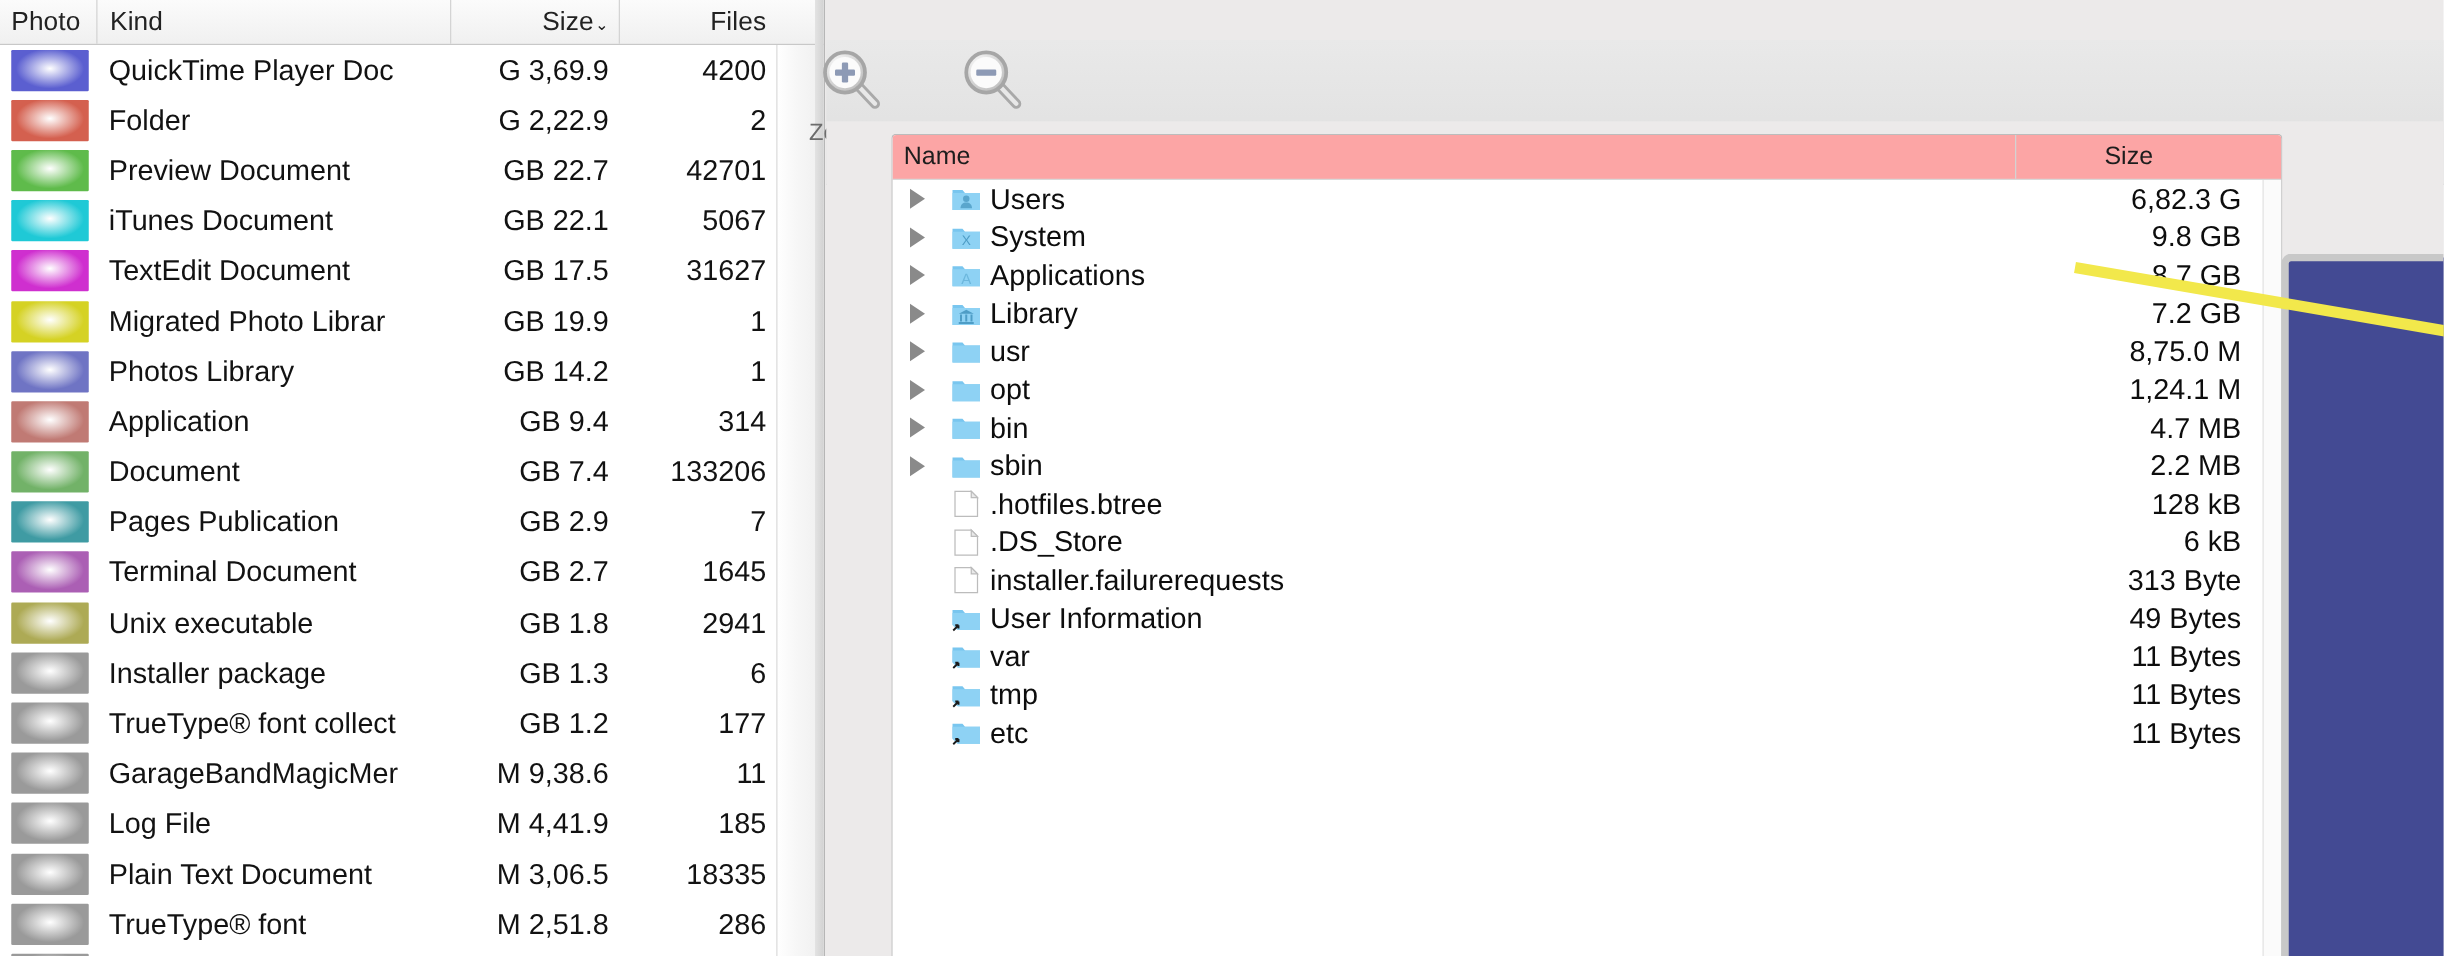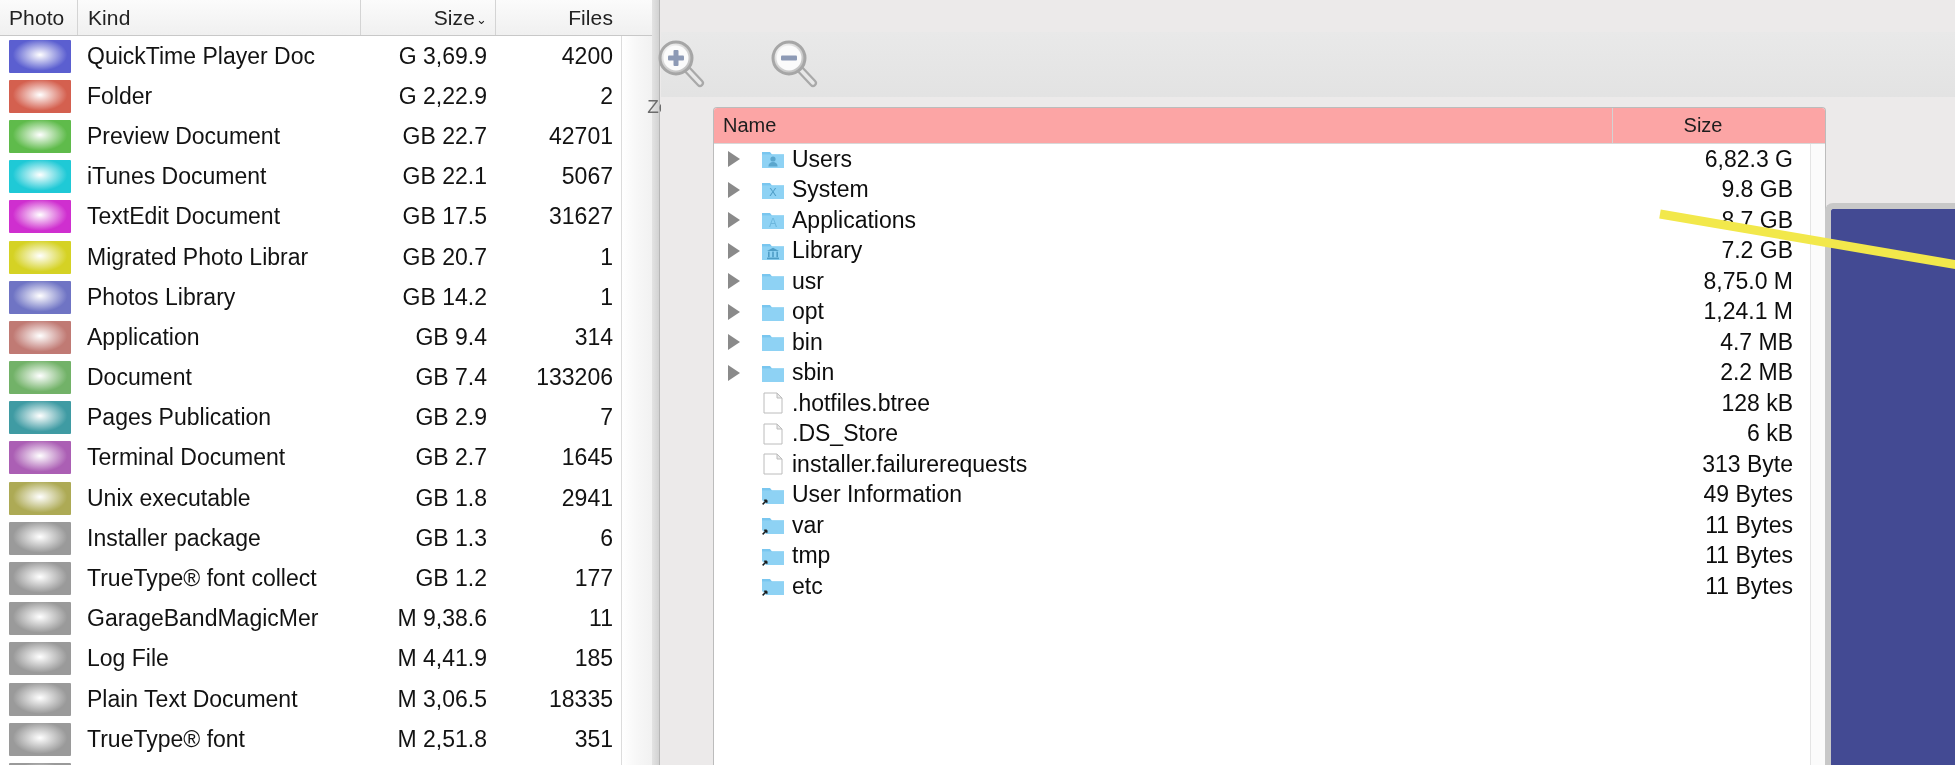--- a/index.html
+++ b/index.html
@@ -196,21 +196,21 @@
           </div>
           <div class="kind-cell">TextEdit Document</div>
           <div class="size-cell">17.5 GB</div>
           <div class="files-cell">31627</div>
         </div>
         <div class="lrow">
           <div class="swatch-cell">
             <div class="swatch" style="background: radial-gradient(at 50% 45%, rgb(255, 255, 255) 0%, rgb(213, 210, 36) 62%, rgb(213, 210, 36) 100%);"></div>
           </div>
           <div class="kind-cell">Migrated Photo Librar</div>
-          <div class="size-cell">20.7 GB</div>
+          <div class="size-cell">19.9 GB</div>
           <div class="files-cell">1</div>
         </div>
         <div class="lrow">
           <div class="swatch-cell">
             <div class="swatch" style="background: radial-gradient(at 50% 45%, rgb(255, 255, 255) 0%, rgb(111, 116, 196) 62%, rgb(111, 116, 196) 100%);"></div>
           </div>
           <div class="kind-cell">Photos Library</div>
           <div class="size-cell">14.2 GB</div>
           <div class="files-cell">1</div>
         </div>
@@ -293,21 +293,21 @@
           <div class="kind-cell">Plain Text Document</div>
           <div class="size-cell">3,06.5 M</div>
           <div class="files-cell">18335</div>
         </div>
         <div class="lrow">
           <div class="swatch-cell">
             <div class="swatch" style="background: radial-gradient(at 50% 45%, rgb(255, 255, 255) 0%, rgb(154, 154, 154) 62%, rgb(154, 154, 154) 100%);"></div>
           </div>
           <div class="kind-cell">TrueType® font</div>
           <div class="size-cell">2,51.8 M</div>
-          <div class="files-cell">351</div>
+          <div class="files-cell">286</div>
         </div>
         <div class="lrow">
           <div class="swatch-cell">
             <div class="swatch" style="background: radial-gradient(at 50% 45%, rgb(255, 255, 255) 0%, rgb(154, 154, 154) 62%, rgb(154, 154, 154) 100%);"></div>
           </div>
           <div class="kind-cell">OpenType® font</div>
         </div>
       </div>
 
     <div id="left-gutter"></div>

